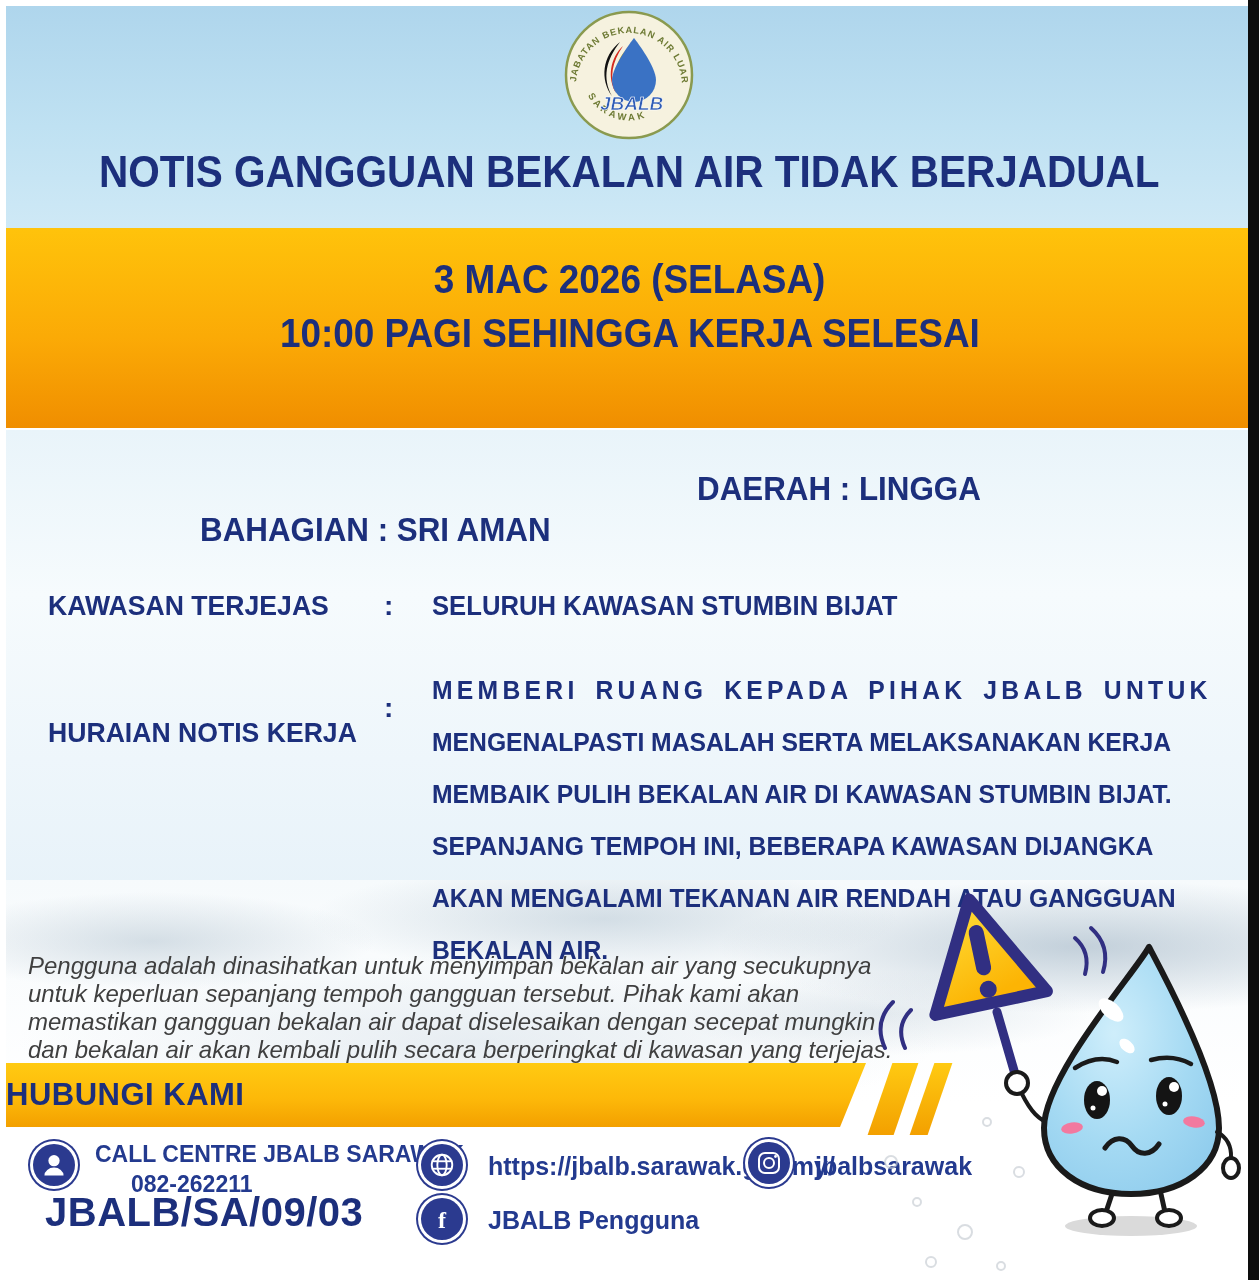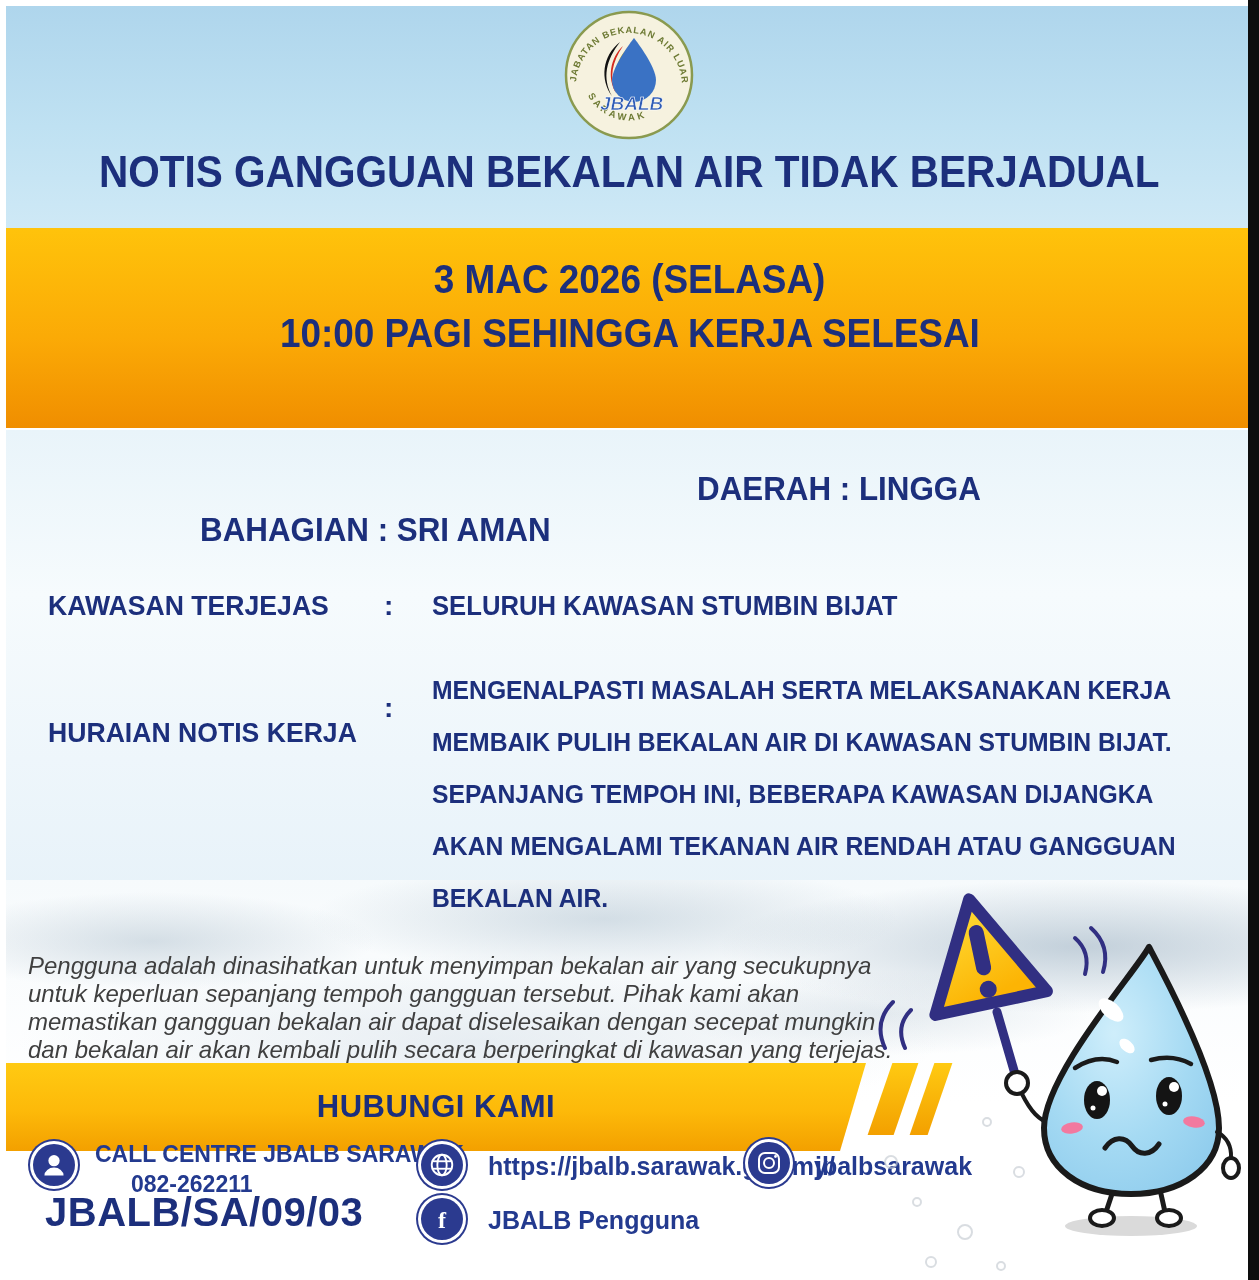--- a/index.html
+++ b/index.html
@@ -42,24 +42,24 @@
   .kaw-value{font-size:27px;font-weight:bold;}
 
   .hur-lines{left:432px;top:664px;width:700px;}
   .hur-line{font-size:26px;font-weight:bold;line-height:52px;white-space:nowrap;}
   .hur-line.spread{letter-spacing:4.5px;word-spacing:6px;}
 
   .advisory{left:28px;top:952px;width:868px;font-size:24px;font-style:italic;
     color:#3f3f3f;line-height:1.17;font-weight:500;}
 
   
-  .hk-banner{left:6px;top:1063px;width:860px;height:88px;
+  .hk-banner{left:6px;top:1063px;width:860px;height:64px;
     background:linear-gradient(180deg,#ffca12 0%,#fdb909 55%,#f3a000 100%);
     clip-path:polygon(0 0,100% 0,calc(100% - 26px) 100%,0 100%);
-    display:flex;align-items:center;justify-content:center;}
+    display:flex;align-items:center;justify-content:flex-start;}
   .hk-text{font-size:31px;font-weight:bold;letter-spacing:.5px;}
   .stripe{top:1063px;height:72px;background:linear-gradient(180deg,#ffca12,#f3a000);transform:skewX(-19deg);}
   .stripe1{left:880px;width:26px;}
   .stripe2{left:922px;width:18px;}
 
   
   .cicon{width:42px;height:42px;border-radius:50%;background:#2b3a8f;
     display:flex;align-items:center;justify-content:center;
     box-shadow:0 0 0 3px #ffffff,0 0 0 5px #2b3a8f;}
   .ctext{color:#233a8f;font-weight:bold;}
@@ -134,20 +134,21 @@
     <span class="condL">SELURUH KAWASAN STUMBIN BIJAT</span>
   </div>
 
   <div class="abs navy row-label" style="left:48px;top:717px;">
     <span class="condL">HURAIAN NOTIS KERJA</span>
   </div>
   <div class="abs navy row-colon" style="left:384px;top:692px;">
     <span>:</span>
   </div>
   <div class="abs hur-lines navy">
+    <div class="hur-line spread"><span class="condL">MEMBERI RUANG KEPADA PIHAK JBALB UNTUK</span></div>
     <div class="hur-line"><span class="condL">MENGENALPASTI MASALAH SERTA MELAKSANAKAN KERJA</span></div>
     <div class="hur-line"><span class="condL">MEMBAIK PULIH BEKALAN AIR  DI KAWASAN STUMBIN BIJAT.</span></div>
     <div class="hur-line"><span class="condL">SEPANJANG TEMPOH INI, BEBERAPA KAWASAN DIJANGKA</span></div>
     <div class="hur-line"><span class="condL">AKAN MENGALAMI TEKANAN AIR RENDAH ATAU GANGGUAN</span></div>
     <div class="hur-line"><span class="condL">BEKALAN AIR.</span></div>
   </div>
 
   <div class="abs advisory">Pengguna adalah dinasihatkan untuk menyimpan bekalan air yang secukupnya untuk keperluan sepanjang tempoh gangguan tersebut. Pihak kami akan memastikan gangguan bekalan air dapat diselesaikan dengan secepat mungkin dan bekalan air akan kembali pulih secara berperingkat di kawasan yang terjejas. Segala kesulitan yang timbul akibat gangguan ini adalah sangat dikesali.</div>
 
   <div class="abs hk-banner">

